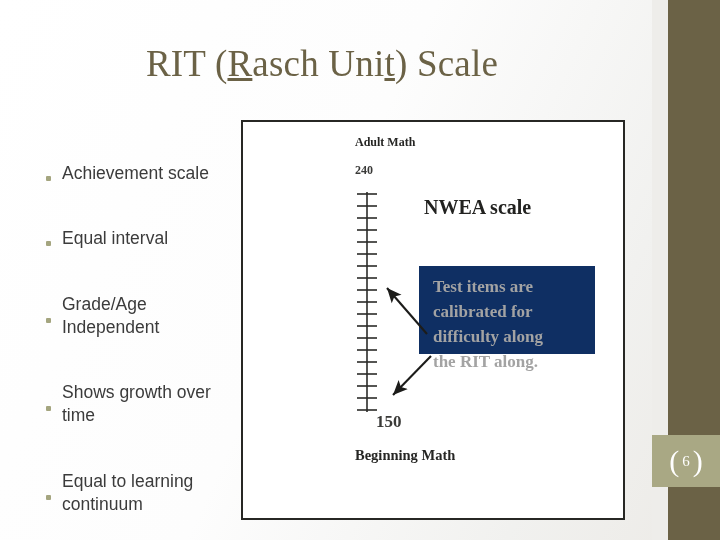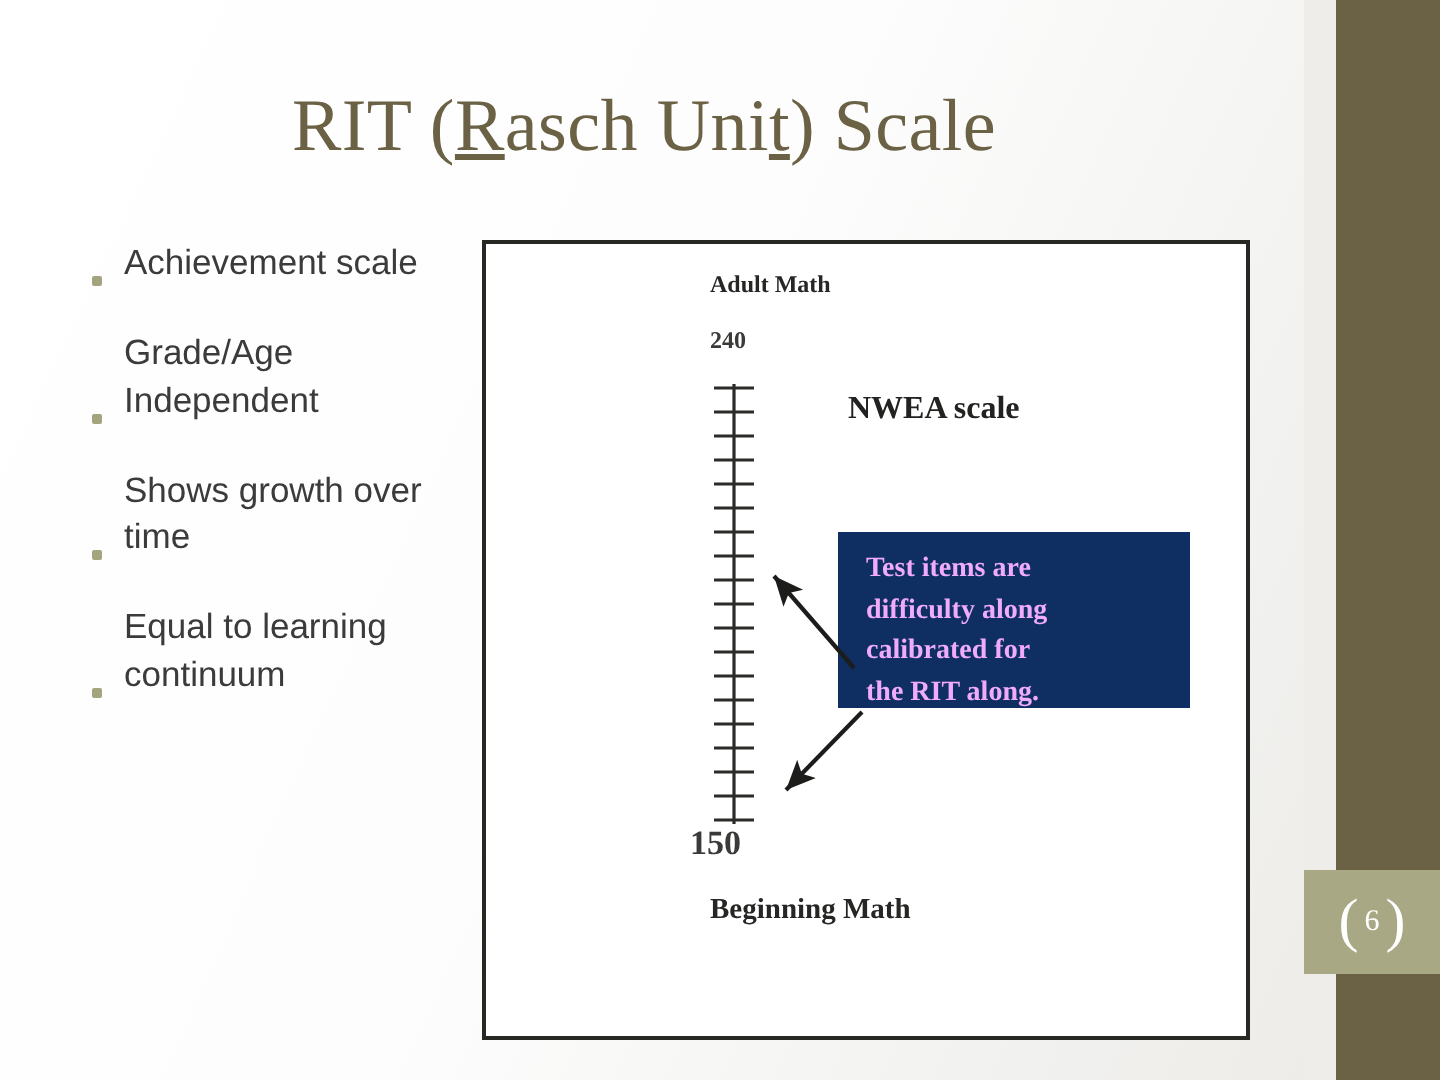--- a/index.html
+++ b/index.html
@@ -85,22 +85,23 @@
 
   
   .bullets {
     position: absolute;
     left: 46px;
     top: 120px;
     width: 190px;
   }
   .bullet {
     display: flex;
-    align-items: flex-end;
+    align-items: center;
     margin-bottom: 22px;
+    margin-top: 42px;
   }
   .bullet:last-child { margin-bottom: 0; }
   .bullet-marker {
     flex: 0 0 auto;
     width: 5px;
     height: 5px;
     background: #a4a57f;
     margin-top: 9px;
     margin-right: 11px;
     border-radius: 1px;
@@ -138,21 +139,21 @@
     position: absolute;
     left: 355px;
     top: 163px;
     font-family: "Liberation Serif", serif;
     font-weight: bold;
     font-size: 12px;
     color: #3a3a38;
   }
   .lbl-150 {
     position: absolute;
-    left: 345px;
+    left: 376px;
     top: 412px;
     font-family: "Liberation Serif", serif;
     font-weight: bold;
     font-size: 17px;
     color: #3a3a38;
   }
   .lbl-beg-math {
     position: absolute;
     left: 355px;
     top: 447px;
@@ -161,21 +162,21 @@
     font-size: 14.5px;
     color: #262624;
     white-space: nowrap;
   }
   .lbl-nwea {
     position: absolute;
     left: 424px;
     top: 196px;
     font-family: "Liberation Serif", serif;
     font-weight: bold;
-    font-size: 16px;
+    font-size: 20px;
     color: #222220;
     white-space: nowrap;
   }
 
   
   .ruler {
     position: absolute;
     left: 350px;
     top: 188px;
     width: 34px;
@@ -189,23 +190,23 @@
     top: 266px;
     width: 176px;
     height: 88px;
     background: #0f2f63;
     box-sizing: border-box;
     padding: 9px 0 0 14px;
   }
   .callout-line {
     font-family: "Liberation Serif", serif;
     font-weight: bold;
-    font-size: 14px;
+    font-size: 17px;
     line-height: 1.47;
-    color: #f0abfc;
+    color: #a3a3a3;
     white-space: nowrap;
   }
 
   .arrows {
     position: absolute;
     left: 0;
     top: 0;
     width: 720px;
     height: 540px;
     pointer-events: none;
@@ -226,20 +227,24 @@
   </div>
 
   <div class="slide-title">
     <span>RIT (</span><u>R</u><span>asch Uni</span><u>t</u><span>) Scale</span>
   </div>
 
   <div class="bullets">
     <div class="bullet">
       <span class="bullet-marker"></span>
       <span class="bullet-text">Achievement scale</span>
+    </div>
+    <div class="bullet">
+      <span class="bullet-marker"></span>
+      <span class="bullet-text">Equal interval</span>
     </div>
     <div class="bullet">
       <span class="bullet-marker"></span>
       <span class="bullet-text">Grade/Age Independent</span>
     </div>
     <div class="bullet">
       <span class="bullet-marker"></span>
       <span class="bullet-text">Shows growth over time</span>
     </div>
     <div class="bullet">
@@ -278,22 +283,22 @@
       </g>
   </svg>
 
   <div class="lbl-150">150</div>
   <div class="lbl-beg-math">Beginning Math</div>
 
   <div class="lbl-nwea">NWEA scale</div>
 
   <div class="callout">
     <div class="callout-line">Test items are</div>
+    <div class="callout-line">calibrated for</div>
     <div class="callout-line">difficulty along</div>
-    <div class="callout-line">calibrated for</div>
     <div class="callout-line">the RIT along.</div>
   </div>
 
   <svg class="arrows" viewBox="0 0 720 540" xmlns="http://www.w3.org/2000/svg">
     <defs>
       <marker id="ah" markerWidth="9" markerHeight="9" refX="7" refY="4.5" orient="auto" markerUnits="strokeWidth">
         <path d="M7,4.5 L0,1.4 L1.6,4.5 L0,7.6 Z" fill="#1c1c1a"></path>
       </marker>
     </defs>
     <line x1="427" y1="334" x2="387" y2="288" stroke="#1c1c1a" stroke-width="2.1" marker-end="url(#ah)"></line>

